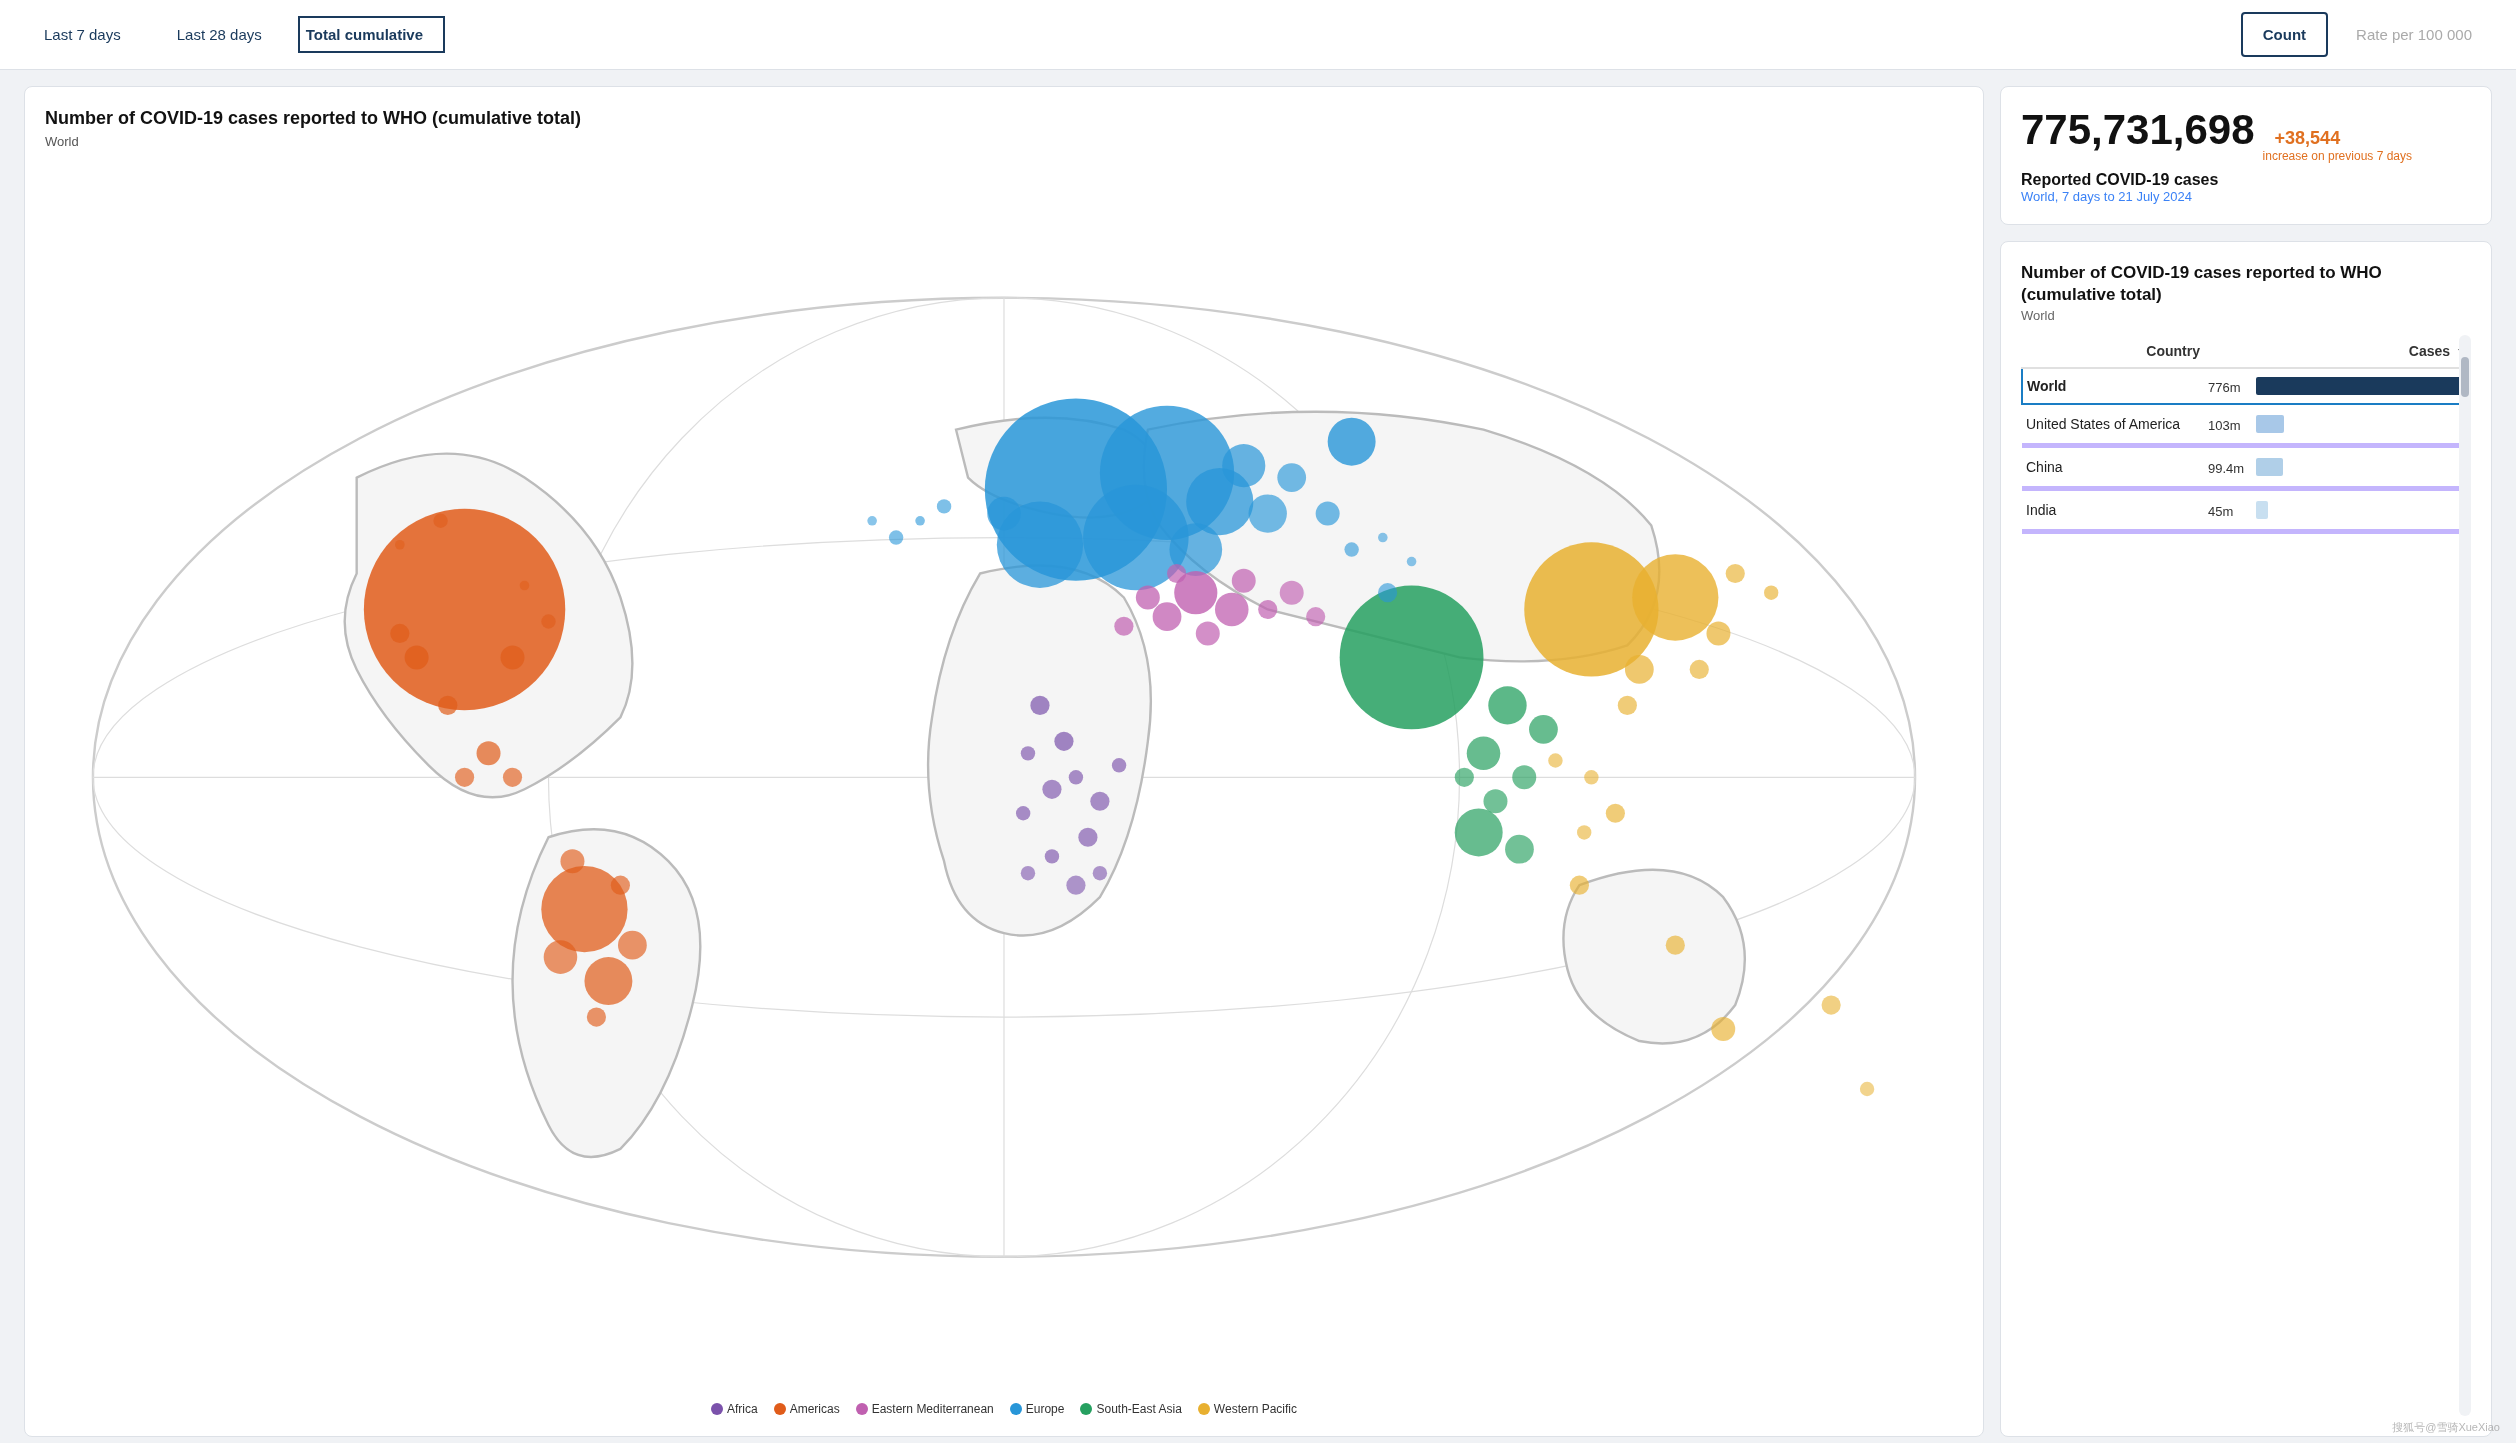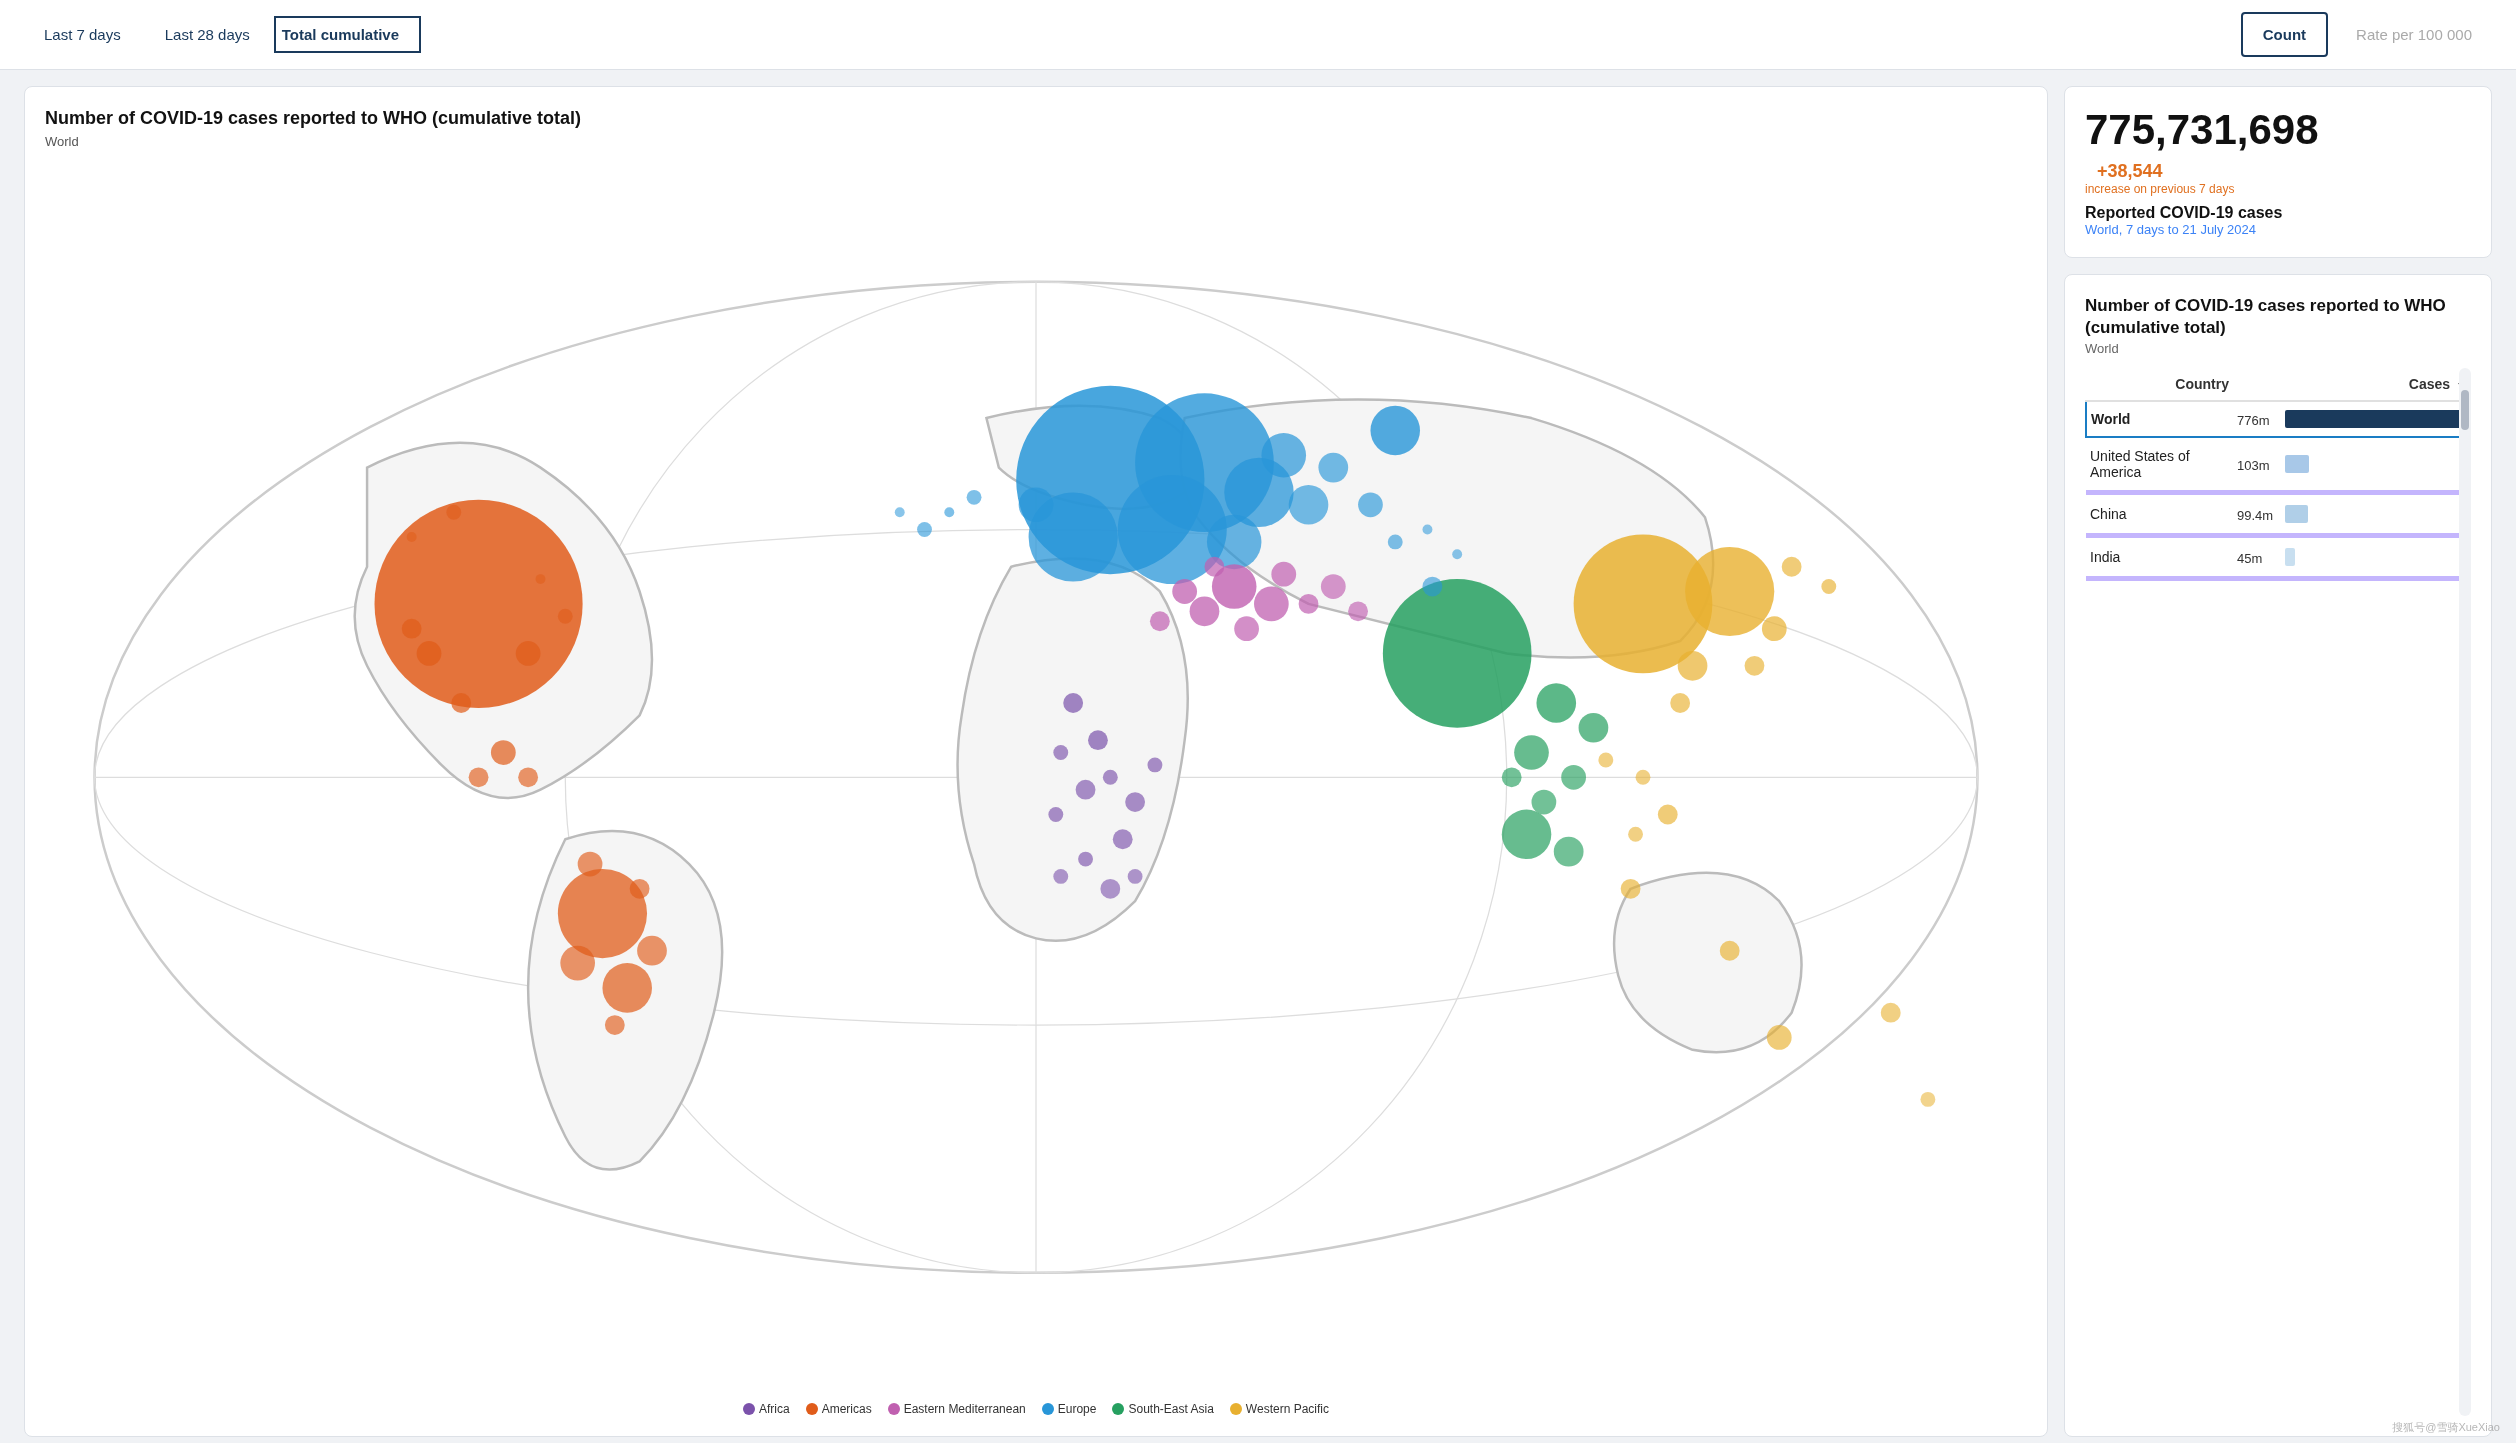--- a/index.html
+++ b/index.html
@@ -14,21 +14,21 @@
       background: #fff;
       padding: 12px 24px;
       display: flex;
       align-items: center;
       justify-content: space-between;
       border-bottom: 1px solid #dde1e7;
     }
 
     .time-tabs {
       display: flex;
-      gap: 4px;
+      gap: 16px;
       align-items: center;
     }
 
     .time-tab {
       padding: 8px 20px;
       border: none;
       background: none;
       cursor: pointer;
       font-size: 15px;
       color: #1a3a5c;
@@ -141,21 +141,21 @@
       color: #333;
     }
 
     .legend-dot {
       width: 12px;
       height: 12px;
       border-radius: 50%;
     }
 
     .right-panel {
-      width: 428px;
+      width: 492px;
       display: flex;
       flex-direction: column;
       gap: 16px;
     }
 
     .stats-card {
       background: #fff;
       border-radius: 8px;
       padding: 20px;
       border: 1px solid #dde1e7;

